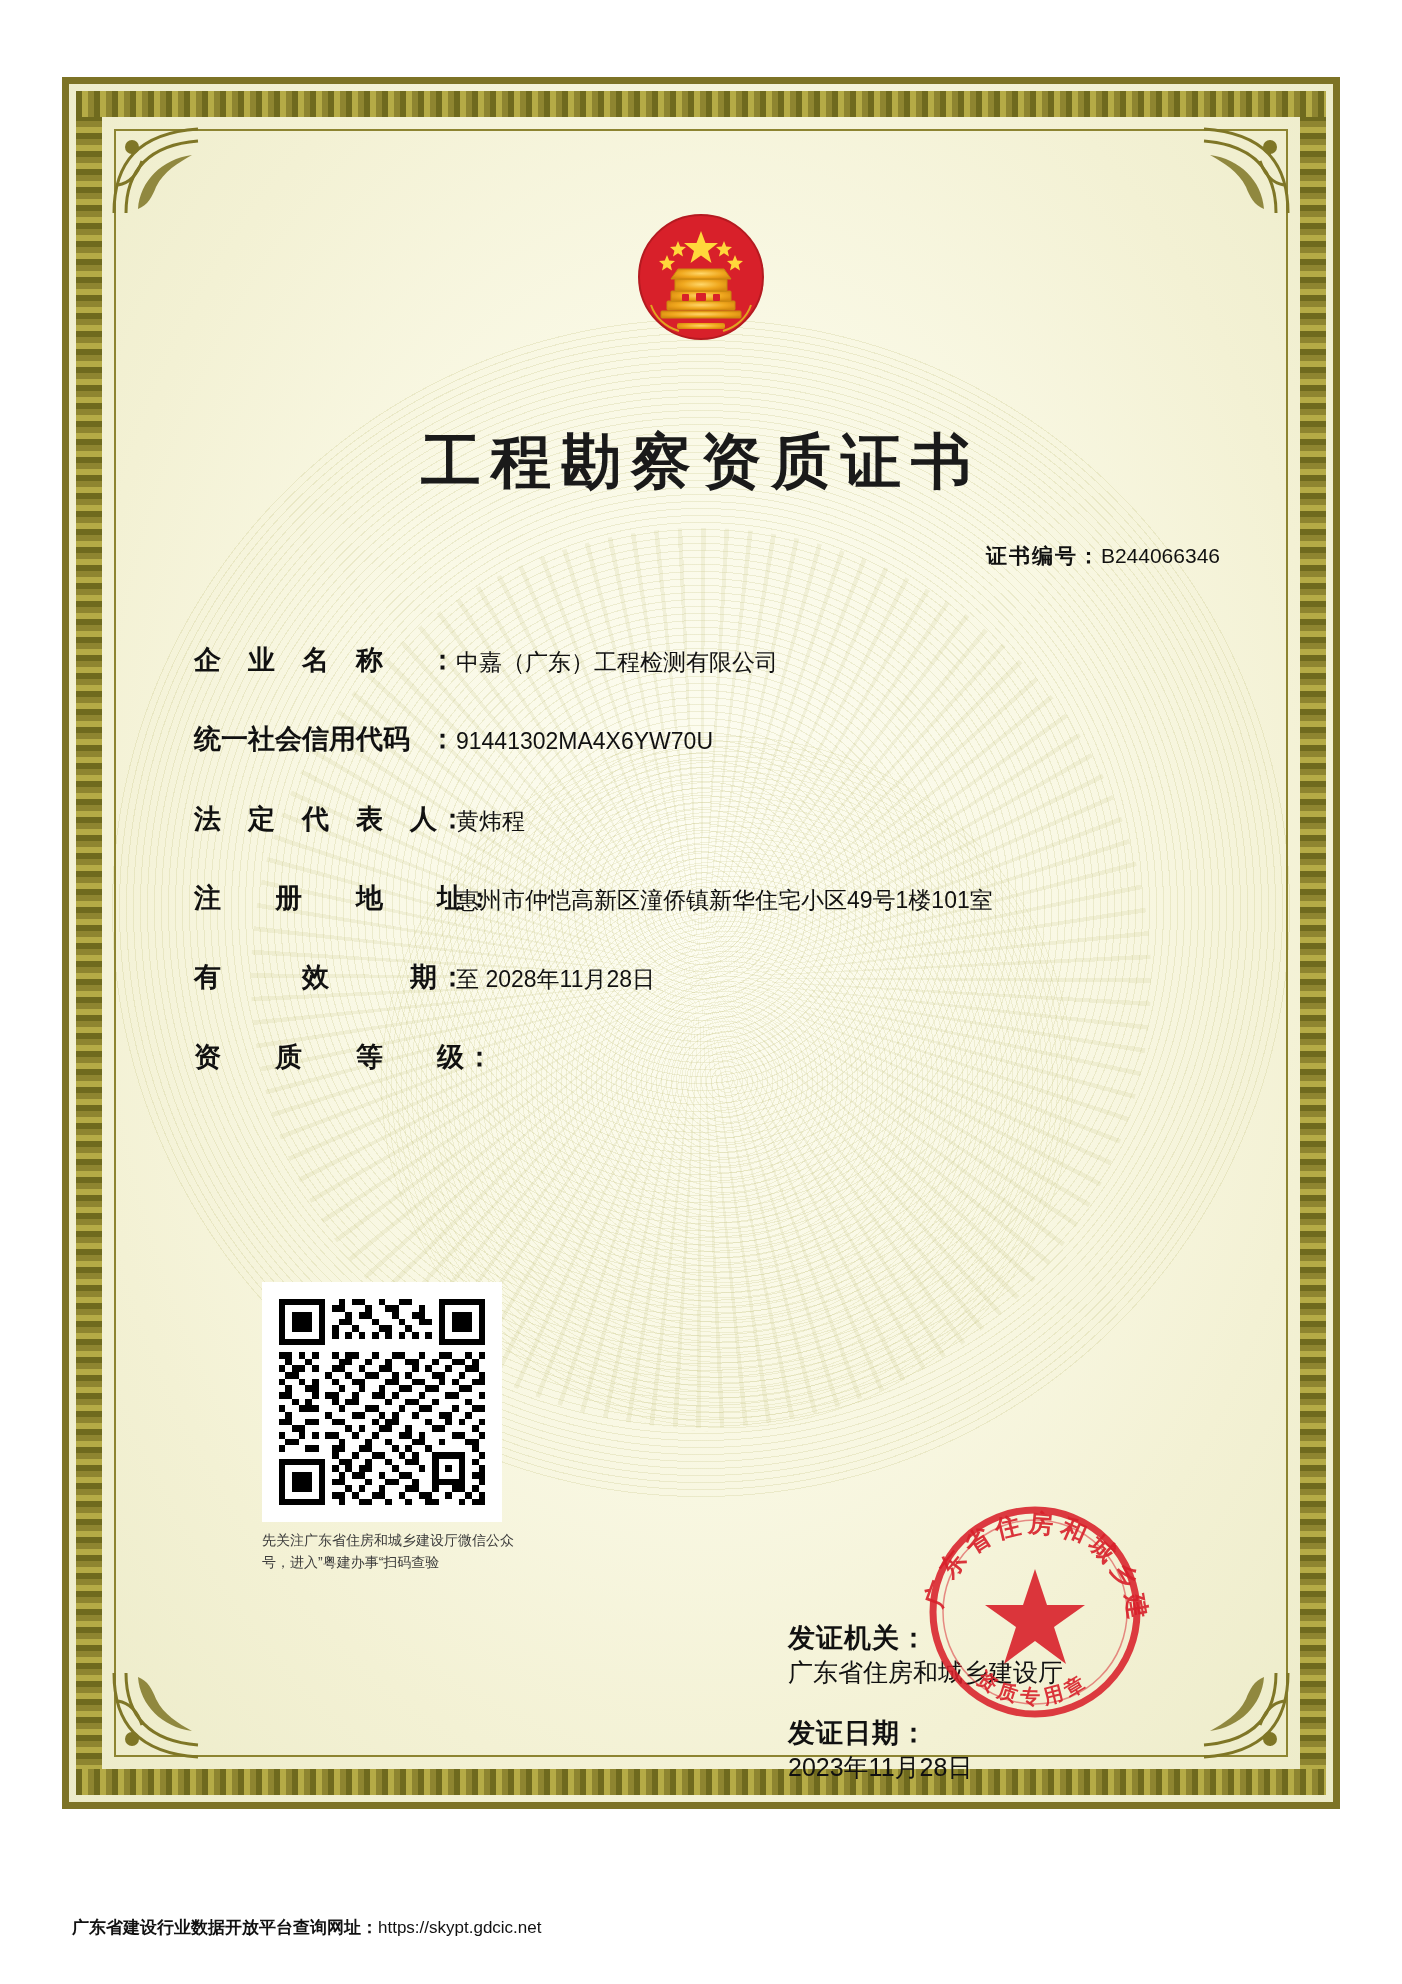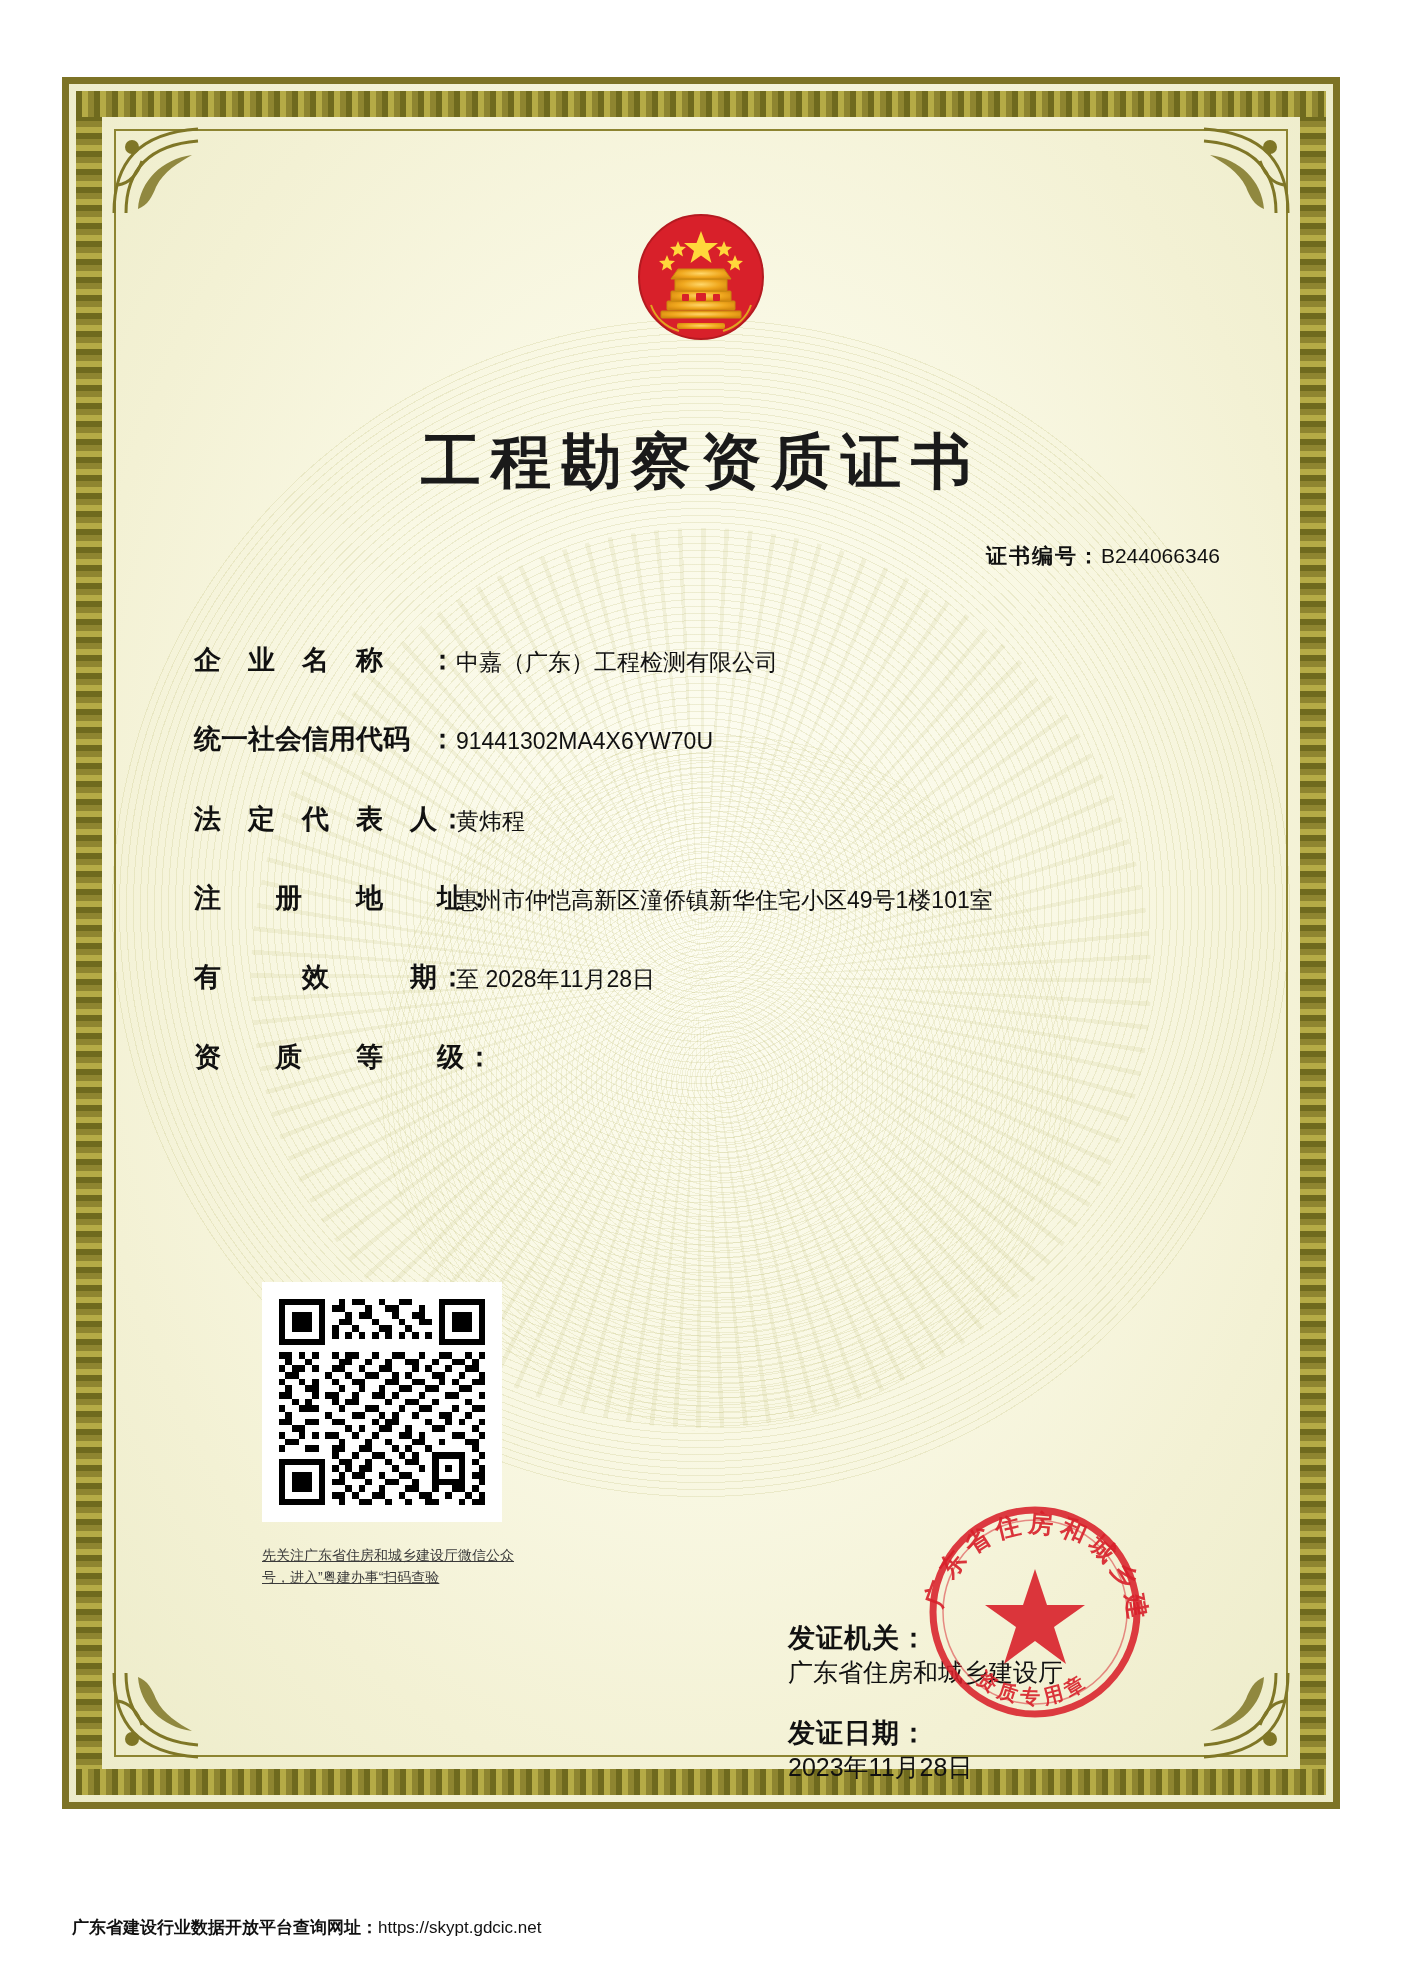--- a/index.html
+++ b/index.html
@@ -136,22 +136,22 @@
   
   .qr-block{
     position:absolute;left:200px;top:1205px;width:240px;
   }
   .qr{
     width:240px;height:240px;background:#fff;padding:10px;
     box-sizing:border-box;
   }
   .qr svg{width:100%;height:100%;display:block;}
   .qr-note{
-    margin-top:23px;width:270px;
-    font-size:14px;color:#3b3b3b;line-height:1.55;text-decoration:underline;
+    margin-top:8px;width:270px;
+    font-size:14px;color:#3b3b3b;line-height:1.55;
   }
 
   
   .issuer{
     position:absolute;right:112px;top:1543px;text-align:left;
     width:440px;
   }
   .issuer .irow{
     display:flex;align-items:baseline;margin-bottom:26px;
     white-space:nowrap;

